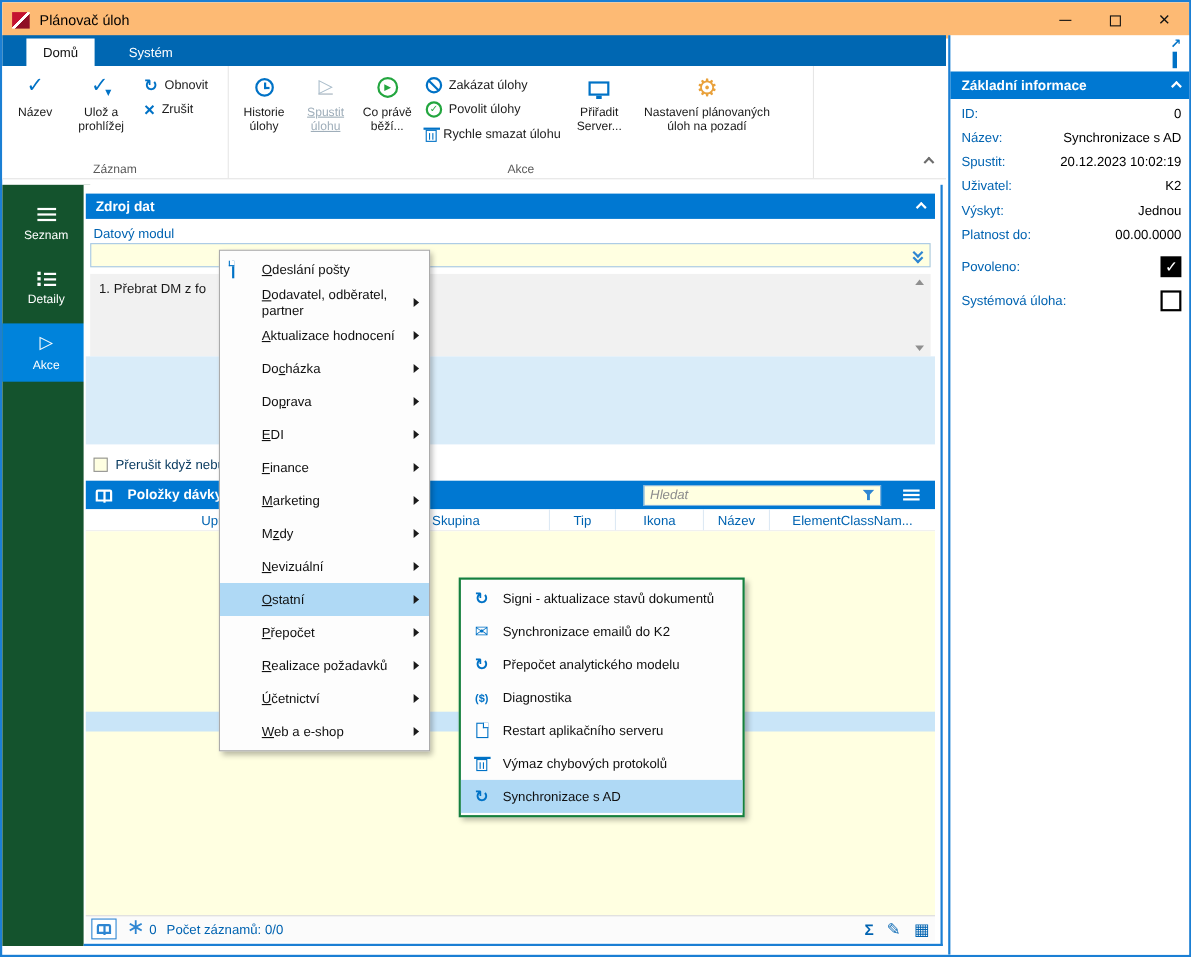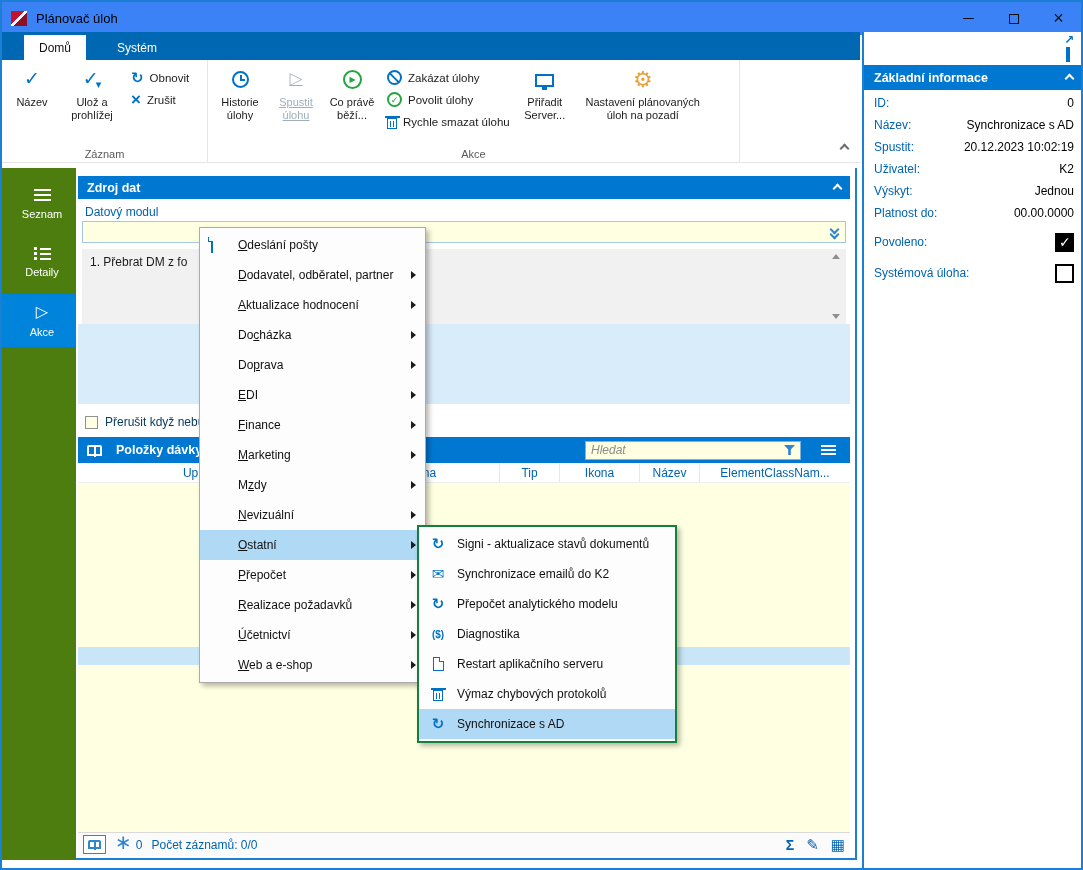--- a/index.html
+++ b/index.html
@@ -1,20 +1,20 @@
 <!DOCTYPE html>
 <html><head>
 <meta charset="utf-8">
 <style>
 *{margin:0;padding:0;box-sizing:border-box;}
 body{background:#8b8b8b;font-family:"Liberation Sans","DejaVu Sans",sans-serif;}
 .window{position:relative;width:1083px;height:870px;background:#fff;border:2px solid #1B7FD4;overflow:hidden;}
 
 
-.titlebar{position:absolute;left:0;top:0;width:100%;height:33px;display:flex;align-items:center;background:#3b82f6;}
+.titlebar{position:absolute;left:0;top:0;width:100%;height:33px;display:flex;align-items:center;background:#fdba74;}
 .applogo{width:16px;height:15px;margin-left:9px;background:linear-gradient(135deg,#C41230 44%,#fff 44% 56%,#8F0F26 56%);}
 .wtitle{margin-left:9px;font-size:13px;color:#000;}
 .wctrls{margin-left:auto;display:flex;height:100%;}
 .wbtn{width:45px;height:100%;display:flex;align-items:center;justify-content:center;cursor:default;}
 .glyph-min{width:11px;height:1px;background:#111;}
 .glyph-max{width:10px;height:10px;border:1px solid #111;}
 .glyph-close::before{content:"×";font-size:18px;color:#111;line-height:1;}
 
 
 .tabstrip{position:absolute;left:0;top:30px;width:858px;height:28px;background:#0067B2;display:flex;align-items:flex-end;padding-left:6px;}
@@ -84,21 +84,21 @@
 .tri-up{width:0;height:0;border-left:4px solid transparent;border-right:4px solid transparent;border-bottom:5px solid #8f8f8f;}
 .tri-down{width:0;height:0;border-left:4px solid transparent;border-right:4px solid transparent;border-top:5px solid #8f8f8f;}
 .dropglyph{position:relative;width:11px;height:13px;flex:none;}
 .dropglyph::before,.dropglyph::after{content:"";position:absolute;left:2px;width:5px;height:5px;border-left:2px solid #2E86D2;border-bottom:2px solid #2E86D2;transform:rotate(-45deg);}
 .dropglyph::before{top:0;}
 .dropglyph::after{top:5px;}
 .chev-up{display:inline-block;width:7px;height:7px;border-top:2px solid currentColor;border-right:2px solid currentColor;transform:rotate(-45deg);}
 .chev{margin-left:auto;}
 
 
-.sidebar{position:absolute;left:0;top:166px;width:80px;height:692px;background:#4d7c0f;display:flex;flex-direction:column;gap:5px;padding-top:10px;}
+.sidebar{position:absolute;left:0;top:166px;width:80px;height:692px;background:#14532d;display:flex;flex-direction:column;gap:5px;padding-top:10px;}
 .sbitem{width:100%;height:53px;display:flex;flex-direction:column;align-items:center;justify-content:center;gap:6px;color:#fff;font-size:11px;cursor:default;}
 .sbitem[data-state="active"]{background:#0083DB;}
 
 
 .main{position:absolute;left:74px;top:166px;width:781px;height:692px;background:#fff;border-right:2px solid #1B7FD4;border-bottom:2px solid #1B7FD4;}
 .panelhead{position:absolute;left:2px;width:772px;background:#0078D2;color:#fff;display:flex;align-items:center;padding:0 9px;font-weight:bold;font-size:12.5px;gap:14px;}
 #zdhead{top:8px;height:23px;}
 #pbhead{top:269px;height:26px;}
 .dmlabel{position:absolute;left:9px;top:37px;font-size:12px;color:#0063B1;}
 .dmwrap{position:absolute;left:6px;top:53px;width:764px;height:22px;background:#FFFFE1;border:1px solid #A5C7E6;display:flex;align-items:center;padding:0 5px;}
@@ -132,21 +132,21 @@
 .irow .lab{color:#0063B1;}
 .irow .val{margin-left:auto;color:#000;}
 .crow{height:26px;display:flex;align-items:center;padding:0 9px 0 10px;font-size:12px;margin-top:5px;}
 .crow .lab{color:#0063B1;}
 .checkbox{margin-left:auto;width:19px;height:19px;cursor:default;}
 .checkbox[data-state="checked"]{background:#000;position:relative;}
 .checkbox[data-state="checked"]::after{content:"✓";position:absolute;left:4px;top:1px;color:#fff;font-size:14px;font-weight:bold;}
 .checkbox[data-state="unchecked"]{background:#fff;border:2px solid #000;}
 
 
-.cmenu{position:absolute;left:197px;top:225px;width:227px;background:#FDFDFD;border:1px solid #ABABAB;box-shadow:3px 3px 5px rgba(0,0,0,.28);padding:2px 0;z-index:40;}
+.cmenu{position:absolute;left:197px;top:225px;width:192px;background:#FDFDFD;border:1px solid #ABABAB;box-shadow:3px 3px 5px rgba(0,0,0,.28);padding:2px 0;z-index:40;}
 .mi{position:relative;height:30px;display:flex;align-items:center;padding:0 9px 0 38px;font-size:12px;color:#101010;cursor:default;}
 .mi[data-state="highlighted"]{background:#AFD9F5;}
 .mi .mic{position:absolute;left:11px;top:50%;transform:translateY(-50%);}
 .mi-arrow{margin-left:auto;width:0;height:0;border-top:4px solid transparent;border-bottom:4px solid transparent;border-left:5px solid #1b1b1b;}
 .smenu{position:absolute;left:415px;top:523px;width:260px;background:#FDFDFD;border:2px solid #15803d;box-shadow:3px 3px 5px rgba(0,0,0,.28);padding:2px 0;z-index:50;}
 .smi{height:30px;display:flex;align-items:center;padding:0 10px;font-size:12px;color:#101010;gap:10px;cursor:default;}
 .smi[data-state="highlighted"]{background:#AFD9F5;}
 .sic{width:18px;display:flex;align-items:center;justify-content:center;color:#0072C6;flex:none;}
 u{text-decoration:underline;}
 </style>

